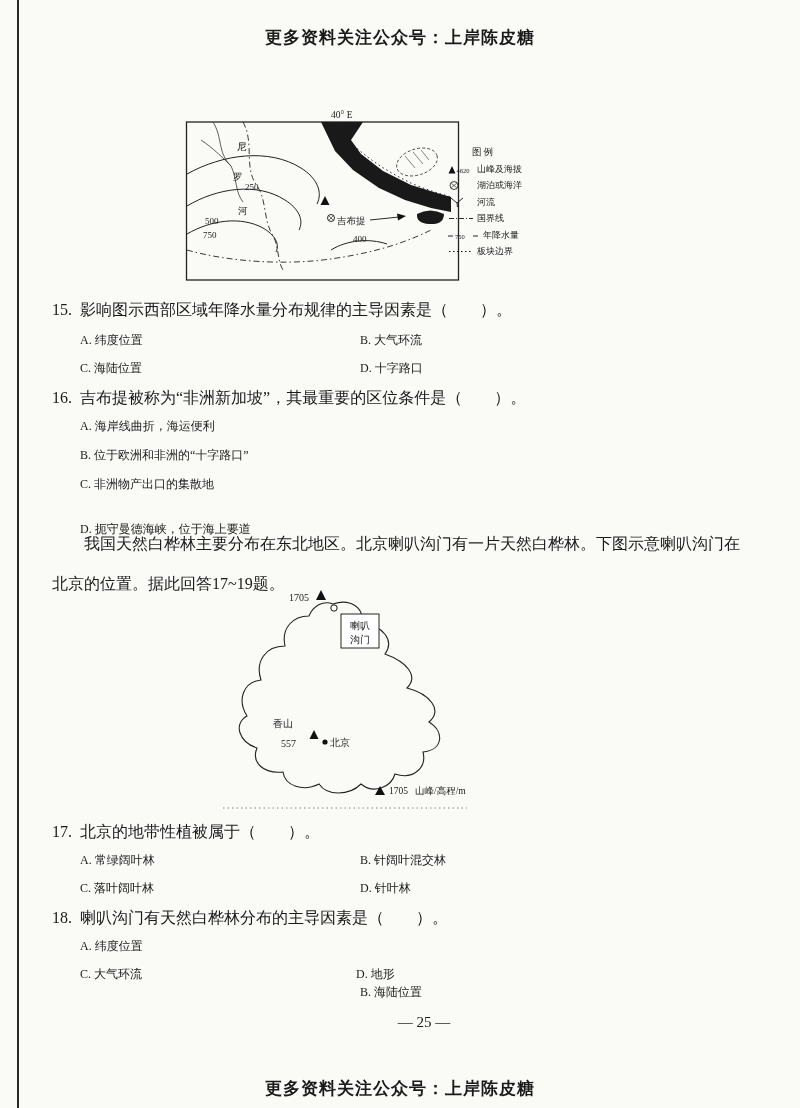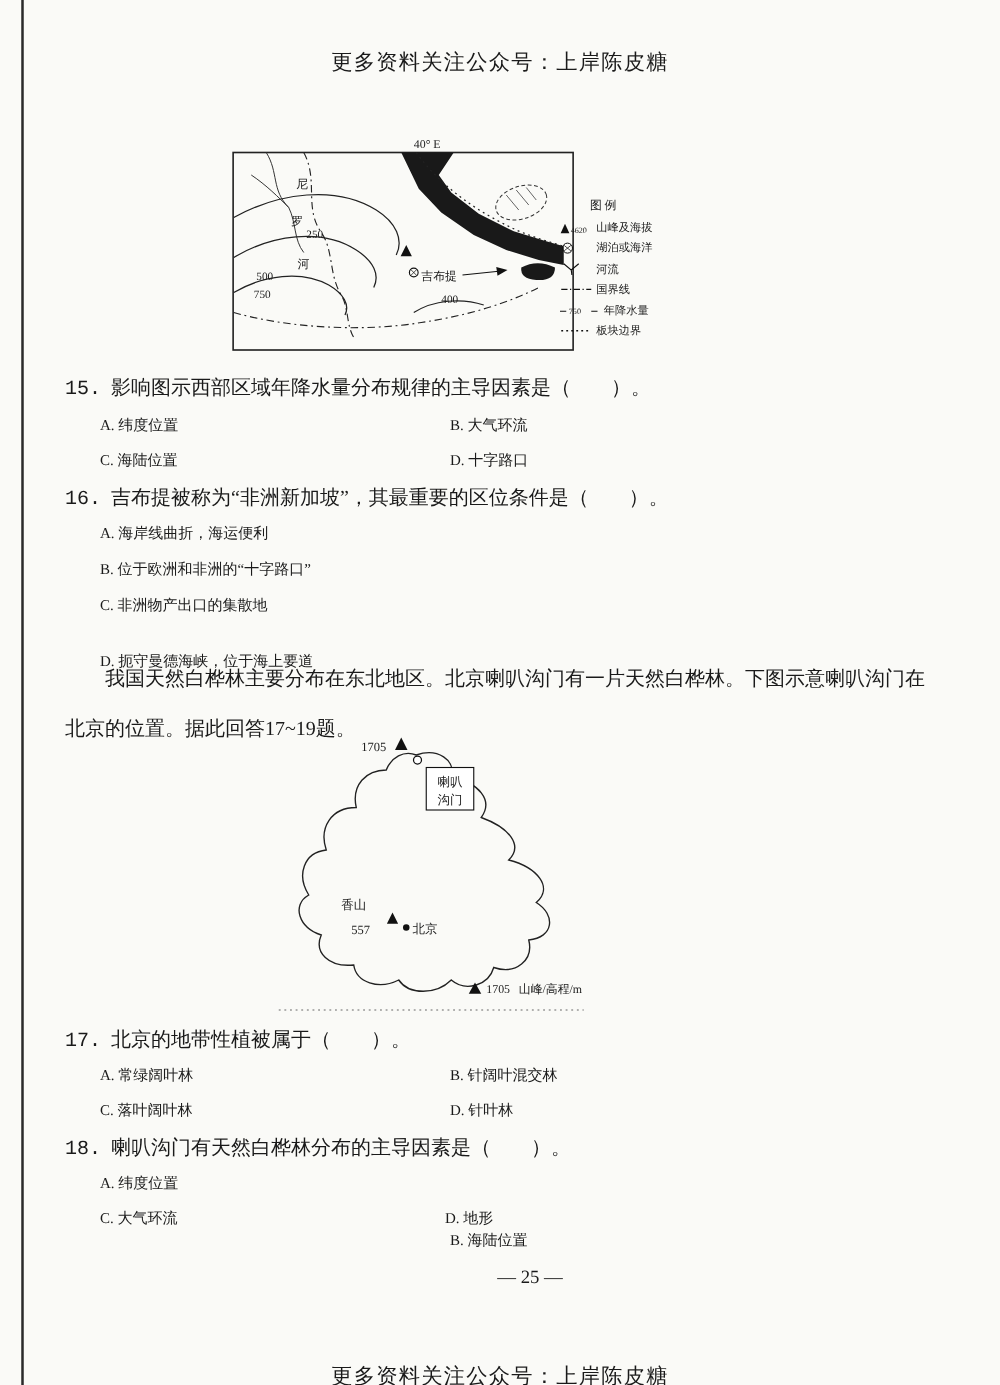--- a/index.html
+++ b/index.html
@@ -6,30 +6,30 @@
   html,body { width:800px; height:1108px; }
   body {
     position:relative;
     background:#fafaf7;
     color:#1a1a1a;
     font-family:"Liberation Serif","DejaVu Serif",serif;
     overflow:hidden;
   }
   .abs { position:absolute; }
   .center { left:0; right:0; text-align:center; }
-  .promo { font-weight:normal; font-size:17px; letter-spacing:1px;margin-top:12px; }
+  .promo { font-weight:bold; font-size:17px; letter-spacing:1px; }
   .scan-edge { left:17px; top:0; width:2px; height:1108px; background:#2a2a2a; }
   .stem { font-size:16px; white-space:nowrap; }
-  .qnum { margin-right:8px;font-family:Liberation Mono, monospace; }
+  .qnum { margin-right:8px; }
   .opt { font-size:12px; white-space:nowrap; }
   .passage { font-size:16px; line-height:40px; text-indent:2em; }
   .pagenum { font-size:15px;margin-left:48px; }
   .fig { }
   .lg { font-size:9px; line-height:1; }
-  .lg-title { font-size:9.5px; margin:17px 0 6px 24px; letter-spacing:2px; }
+  .lg-title { font-size:9.5px; margin:4px 0 6px 24px; letter-spacing:2px; }
   .lg-row { display:flex; align-items:center; gap:3px; margin-bottom:5.5px; }
   .lg-sym { flex:0 0 auto; }
   .lg-label { white-space:nowrap; }
   svg text { fill:#1a1a1a; font-family:"Liberation Serif","DejaVu Serif",serif; }
 </style>
 </head>
 <body>
 
 <div class="abs scan-edge"></div>
 

